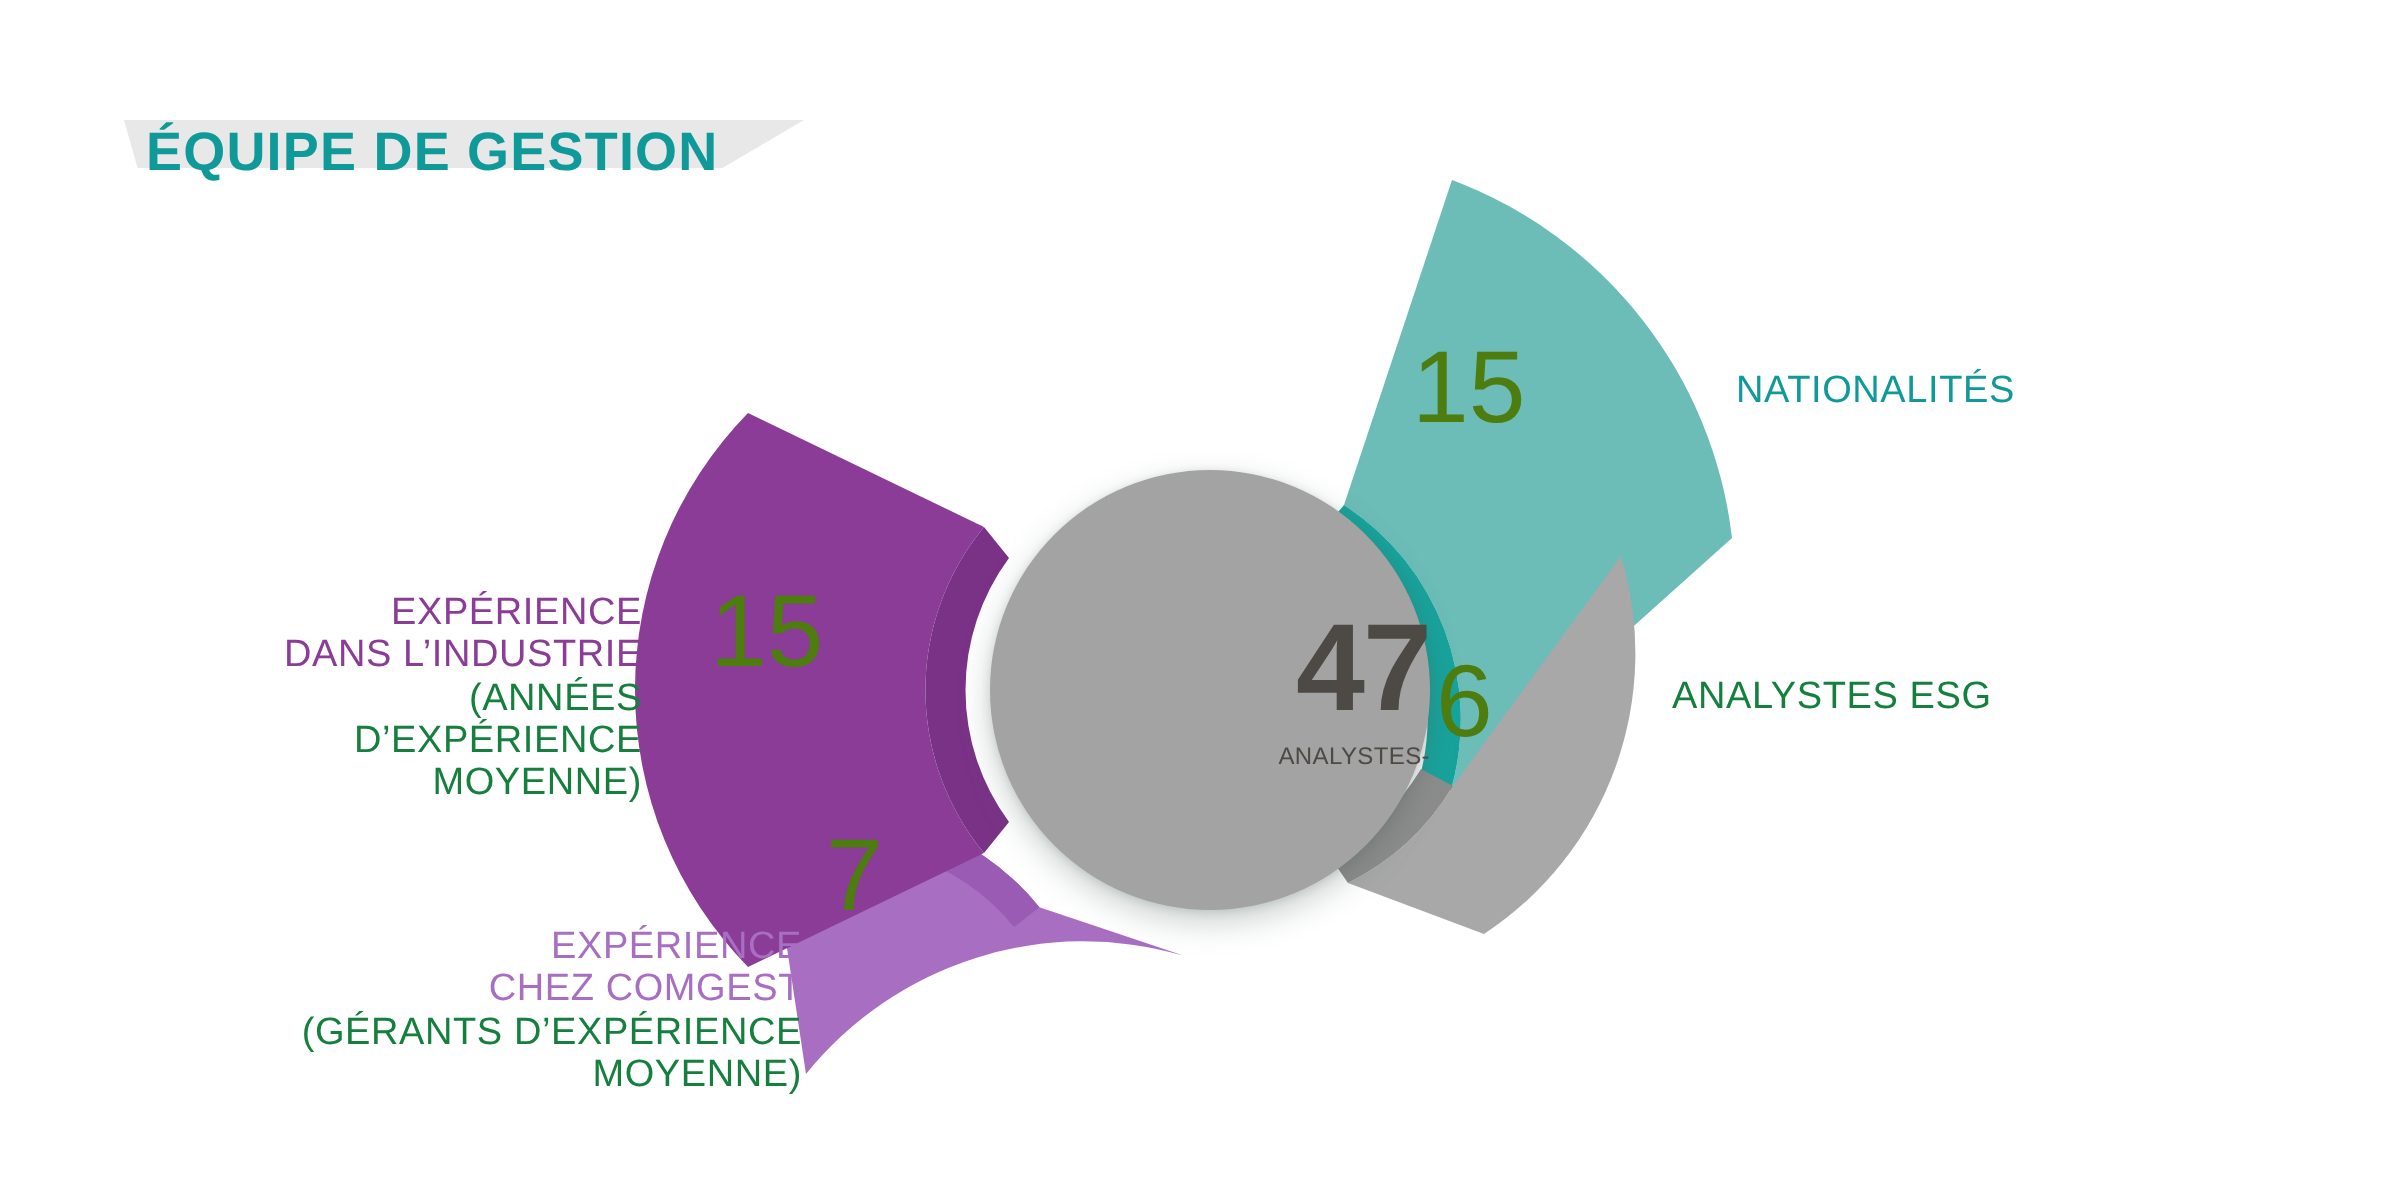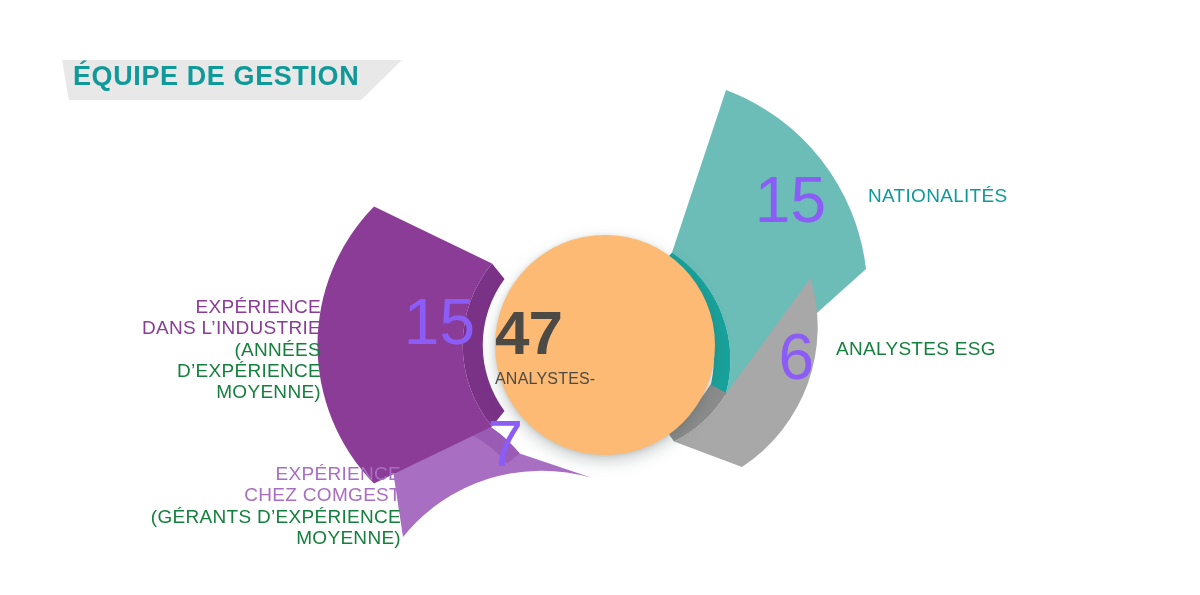--- a/index.html
+++ b/index.html
@@ -15,21 +15,21 @@
     font-family: "Liberation Sans", sans-serif;
     -webkit-font-smoothing: antialiased;
   }
 
   
   #title-banner {
     position: absolute;
     left: 62px;
     top: 60px;
     width: 340px;
-    height: 40px;
+    height: 24px;
   }
   #title-banner-shape {
     position: absolute;
     inset: 0;
     background: #e8e8e8;
     clip-path: polygon(0 0, 100% 0, 88% 100%, 2% 100%);
   }
   #title-text {
     position: absolute;
     left: 11px;
@@ -52,52 +52,52 @@
   #wheel svg { display: block; }
 
   
   #center-disc {
     position: absolute;
     left: 495px;
     top: 235px;
     width: 220px;
     height: 220px;
     border-radius: 50%;
-    background: #fdba74;
+    background: #a3a3a3;
     box-shadow: 0 6px 16px rgba(80, 100, 95, 0.30),
                 0 1px 4px rgba(80, 100, 95, 0.18);
     display: flex;
     flex-direction: column;
-    align-items: flex-start;
+    align-items: flex-end;
     justify-content: center;
   }
   #center-value {
     font-size: 62px;
     font-weight: bold;
     color: #4d4a45;
     line-height: 1;
     letter-spacing: -1px;
     margin-bottom: 6px;
   }
   #center-caption {
-    font-size: 16px;
+    font-size: 12px;
     color: #4d4a45;
     line-height: 1.16;
     text-align: center;
     letter-spacing: 0.2px;
   }
 
   
   .seg-value {
     position: absolute;
-    color: #8b5cf6;
-    font-size: 64px;
+    color: #4d7c0f;
+    font-size: 51px;
     line-height: 1;
     letter-spacing: 0px;
-    text-align: right;
+    text-align: left;
   }
   #value-nationalites { left: 706px; top: 168px; width: 120px; }
   #value-esg          { left: 718px; top: 325px; width: 96px;  }
   #value-industrie    { left: 355px; top: 290px; width: 120px; }
   #value-comgest      { left: 413px; top: 412px; width: 110px; }
 
   
   .label {
     position: absolute;
     line-height: 1.12;

